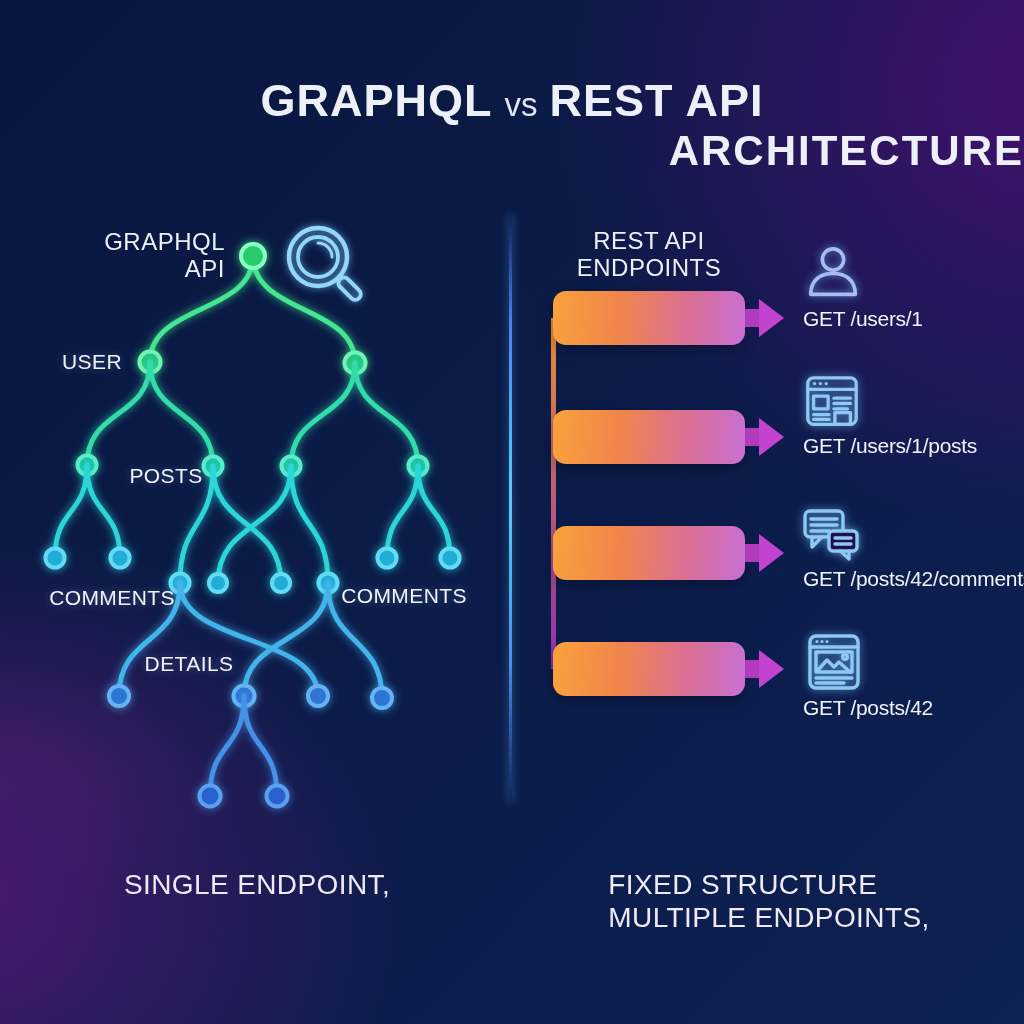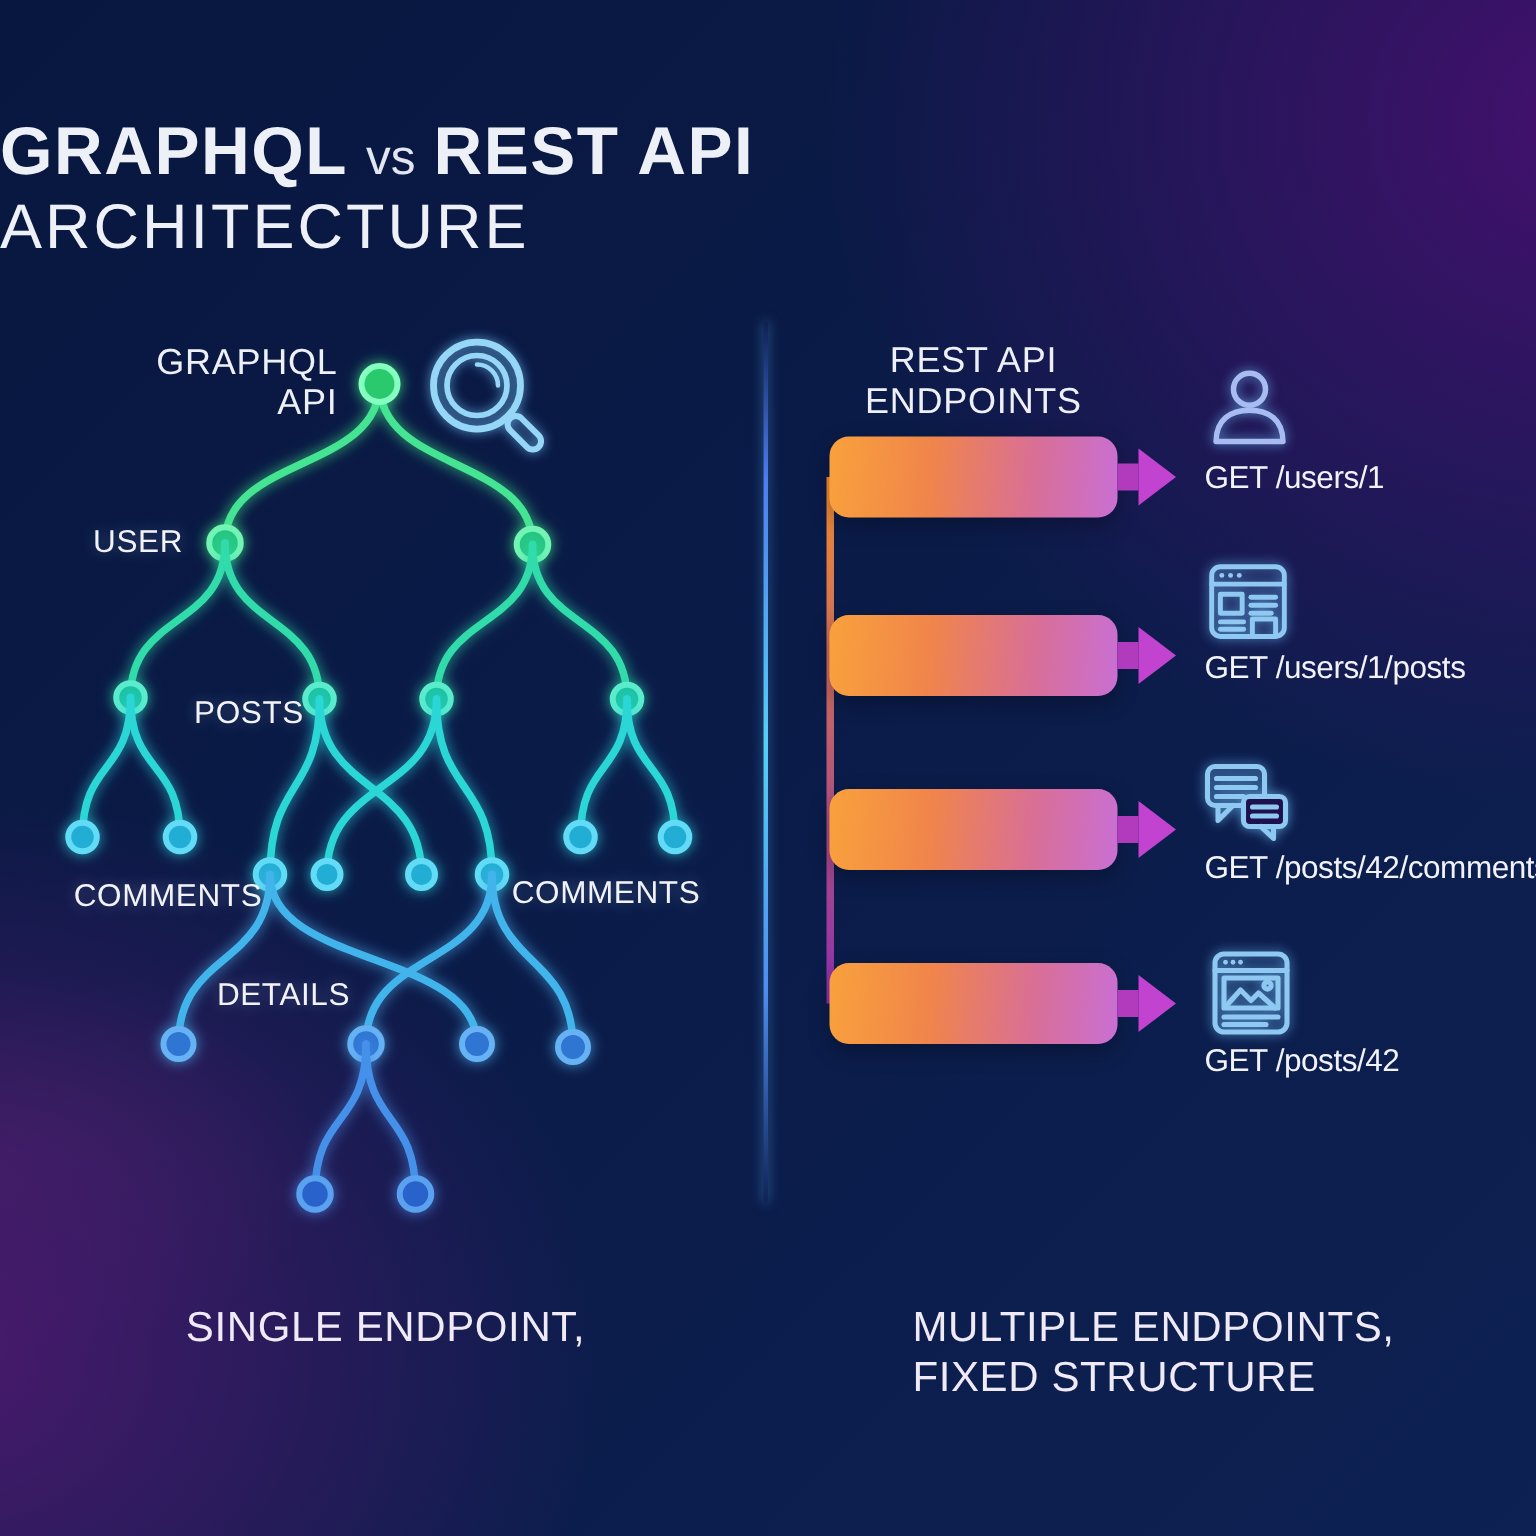--- a/index.html
+++ b/index.html
@@ -7,24 +7,24 @@
     position:relative;width:1024px;height:1024px;overflow:hidden;
     font-family:"Liberation Sans","DejaVu Sans",sans-serif;color:#eef0f7;
     background:
       radial-gradient(70% 62% at 104% 8%, #44106e 0%, rgba(68,16,110,0) 72%),
       radial-gradient(62% 52% at -4% 88%, #4a1a6e 0%, rgba(74,26,110,0) 70%),
       radial-gradient(30% 18% at 0% 76%, rgba(190,60,160,0.22), rgba(190,60,160,0) 70%),
       linear-gradient(135deg,#08173f 0%,#0b1c4a 55%,#0d2152 100%);
   }
   .abs{position:absolute;}
   
-  .title{left:0;top:76px;width:1024px;line-height:50px;}
+  .title{left:0;top:76px;width:1024px;text-align:center;line-height:50px;}
   .title .big{font-size:45px;font-weight:bold;letter-spacing:1px;}
   .title .vs{font-size:33px;font-weight:500;color:#e2e5f2;margin:0 12px;}
-  .title-line2{left:0;top:127px;width:1024px;text-align:left;font-size:42px;font-weight:400;letter-spacing:2px;}
+  .title-line2{left:0;top:127px;width:1024px;text-align:right;font-size:42px;font-weight:700;letter-spacing:2px;}
   
   .gql-head{left:85px;top:228px;width:140px;text-align:right;font-size:24px;font-weight:500;line-height:27px;letter-spacing:.5px;}
   .rest-head{left:549px;top:227px;width:200px;text-align:center;font-size:24px;font-weight:500;line-height:27px;letter-spacing:.5px;}
   
   .tree-label{font-size:21px;font-weight:500;letter-spacing:.4px;color:#f2f3fa;text-shadow:0 0 10px rgba(190,225,255,.3);white-space:nowrap;}
   .ctr{transform:translateX(-50%);}
   
   .divider{left:509px;top:214px;width:3px;height:588px;border-radius:2px;
     background:linear-gradient(180deg,rgba(60,110,230,.08),#4d7df0 18%,#55d0f5 48%,#4d8df0 76%,rgba(60,110,230,.08));
     box-shadow:0 0 8px rgba(90,190,250,.55);}
@@ -236,17 +236,17 @@
       <line x1="14" y1="47" x2="50" y2="47"></line>
       <line x1="14" y1="52" x2="42" y2="52"></line>
     </svg>
   </div>
   <div class="abs ep-label" style="left:803px;top:696px;">GET /posts/42</div>
 
   <div class="abs caption" style="left:257px;top:868px;">
     <div>SINGLE ENDPOINT,</div>
   </div>
   <div class="abs caption" style="left:769px;top:868px;">
+    <div>FIXED STRUCTURE</div>
     <div>MULTIPLE ENDPOINTS,</div>
-    <div>FIXED STRUCTURE</div>
   </div>
 
 </div>
 
 </body></html>

